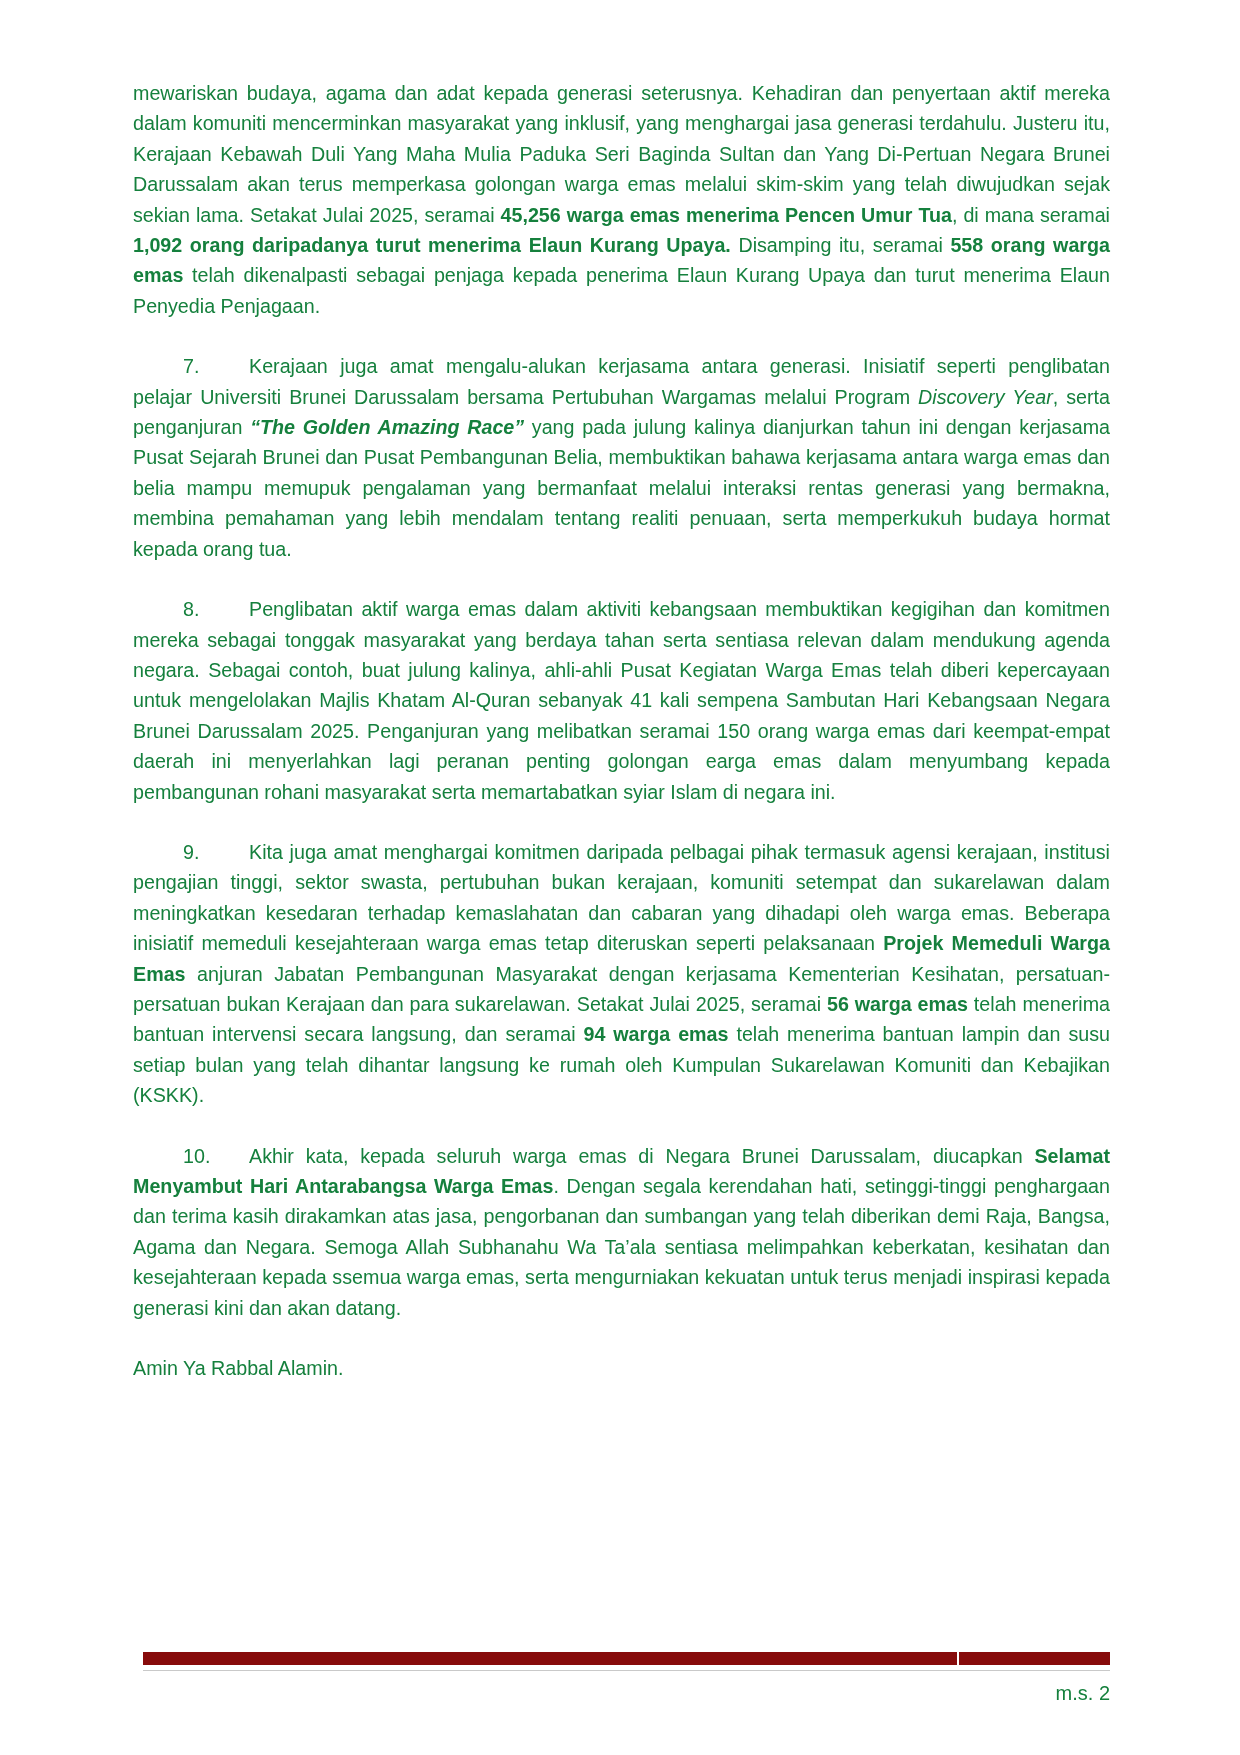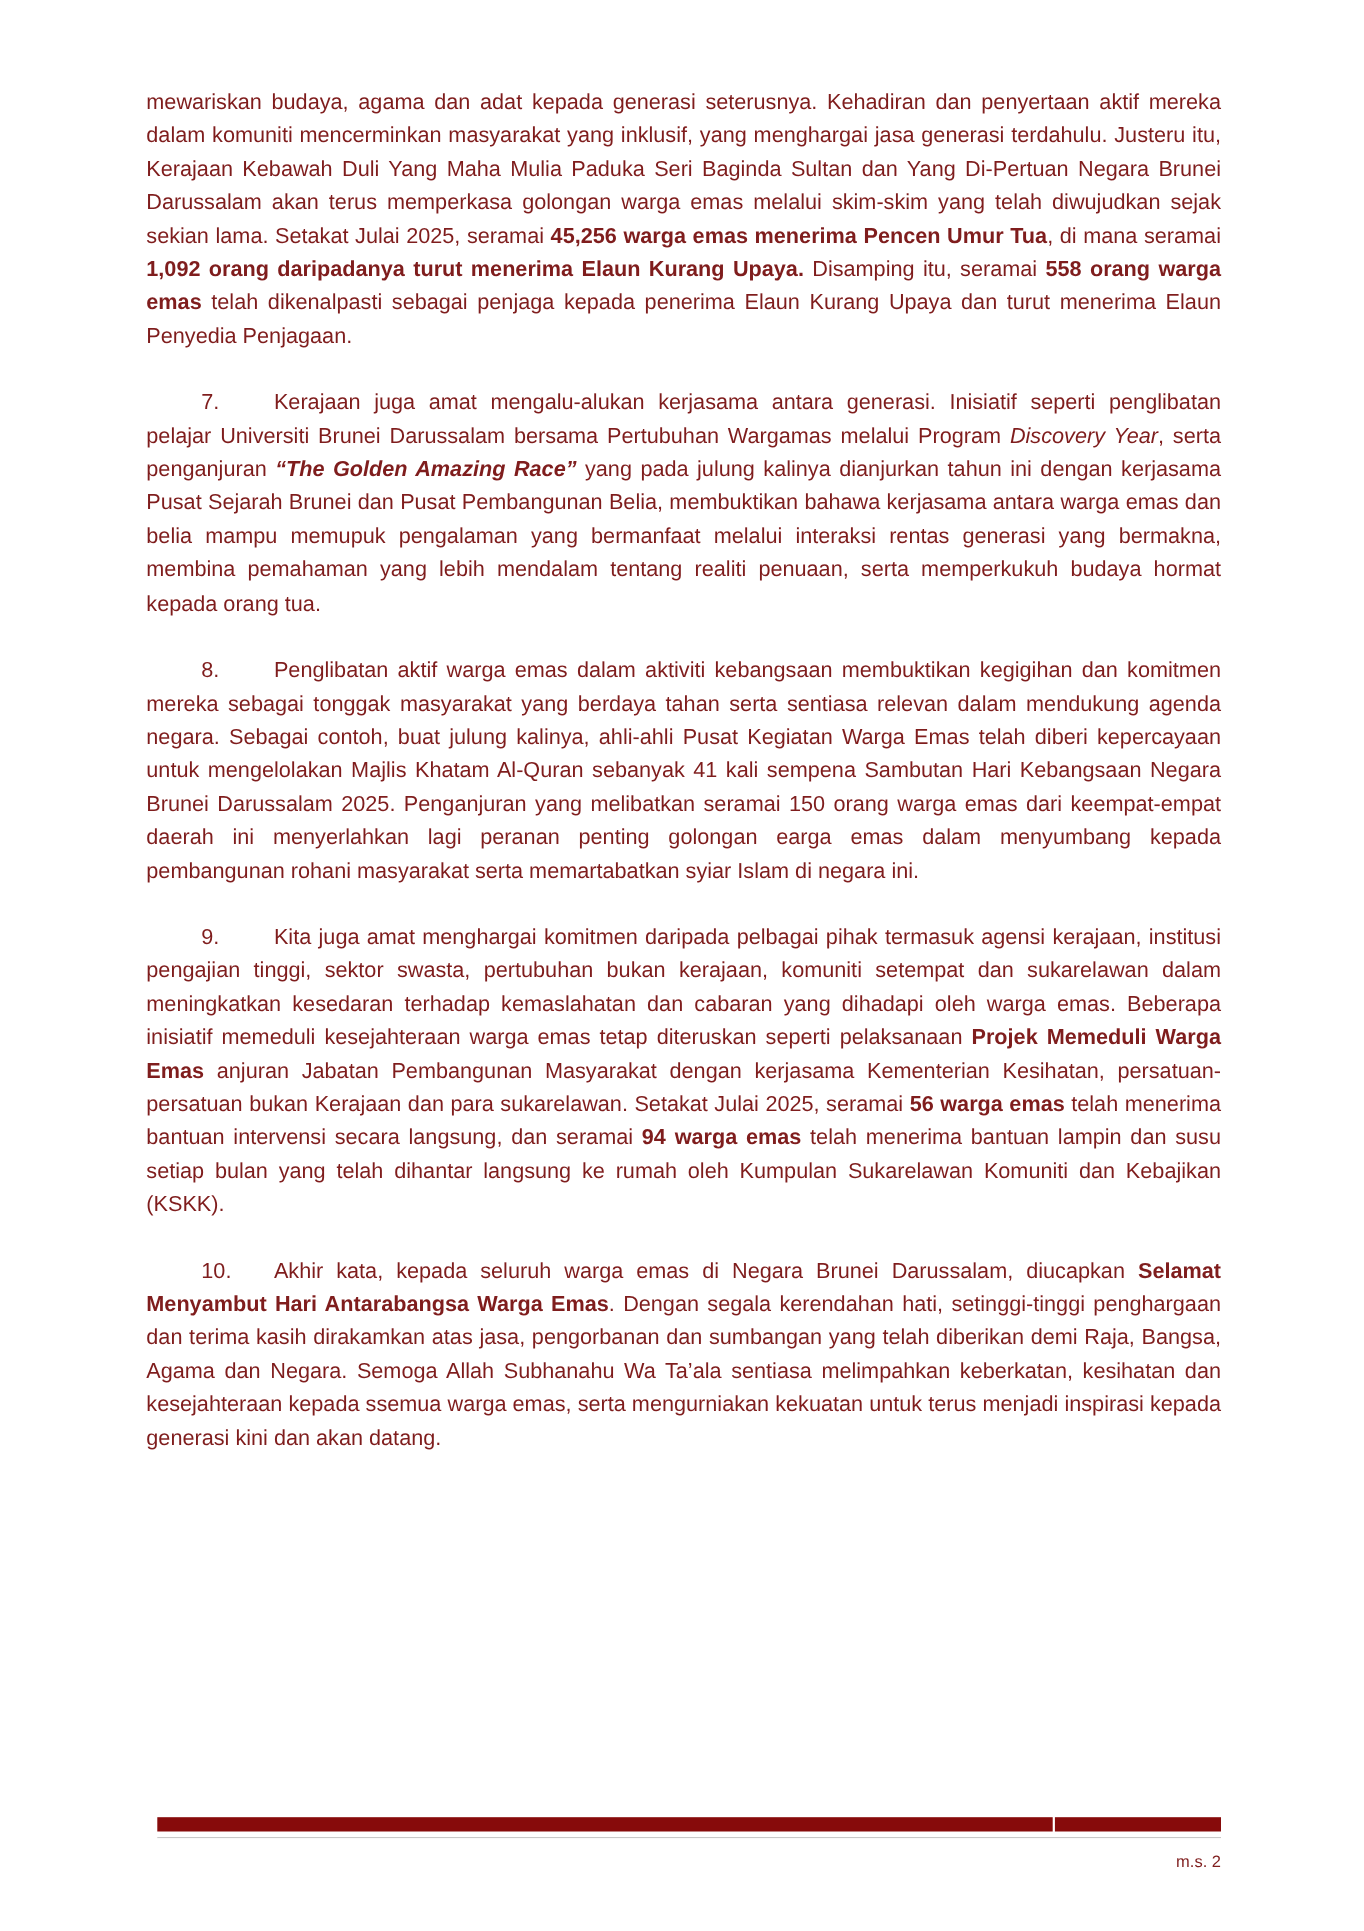--- a/index.html
+++ b/index.html
@@ -6,21 +6,21 @@
     margin: 0;
     padding: 0;
     background: #ffffff;
   }
   .page {
     position: relative;
     width: 1240px;
     height: 1755px;
     background: #ffffff;
     font-family: "Liberation Sans", sans-serif;
-    color: #7f1d1d;
+    color: #15803d;
     overflow: hidden;
   }
   .content {
     position: absolute;
     left: 133px;
     top: 78px;
     width: 977px;
     font-size: 19.7px;
     line-height: 30.4px;
   }
@@ -60,35 +60,36 @@
     top: 1670px;
     left: 143px;
     width: 967px;
     height: 1px;
     background: #c9c9c9;
   }
   .page-number {
     position: absolute;
     top: 1681px;
     right: 130px;
-    font-size: 15px;
+    font-size: 20px;
     line-height: 24px;
   }
 </style>
 </head>
 <body>
 
 <div class="page">
   <div class="content">
     <div>
         <p class="para"><span>mewariskan budaya, agama dan adat kepada generasi seterusnya.  Kehadiran dan penyertaan aktif mereka dalam komuniti mencerminkan masyarakat yang inklusif, yang menghargai jasa generasi terdahulu. Justeru itu, Kerajaan Kebawah Duli Yang Maha Mulia Paduka Seri Baginda Sultan dan Yang Di-Pertuan Negara Brunei Darussalam akan terus memperkasa golongan warga emas melalui skim-skim yang telah diwujudkan sejak sekian lama. Setakat Julai 2025, seramai </span><span class="b">45,256 warga emas menerima Pencen Umur Tua</span><span>, di mana seramai </span><span class="b">1,092 orang daripadanya turut menerima Elaun Kurang Upaya.</span><span> Disamping itu, seramai </span><span class="b">558 orang warga emas</span><span> telah dikenalpasti sebagai penjaga kepada penerima Elaun Kurang Upaya dan turut menerima Elaun Penyedia Penjagaan.</span></p>
         <p class="para numbered"><span class="para-number">7.</span><span>Kerajaan juga amat mengalu-alukan kerjasama antara generasi. Inisiatif seperti penglibatan pelajar Universiti Brunei Darussalam bersama Pertubuhan Wargamas melalui Program </span><span class="i">Discovery Year</span><span>, serta penganjuran </span><span class="b i">“The Golden Amazing Race”</span><span> yang pada julung kalinya dianjurkan tahun ini dengan kerjasama Pusat Sejarah Brunei dan Pusat Pembangunan Belia, membuktikan bahawa kerjasama antara warga emas dan belia mampu memupuk pengalaman yang bermanfaat melalui interaksi rentas generasi yang bermakna, membina pemahaman yang lebih mendalam tentang realiti penuaan, serta memperkukuh budaya hormat kepada orang tua.</span></p>
         <p class="para numbered"><span class="para-number">8.</span><span>Penglibatan aktif warga emas dalam aktiviti kebangsaan membuktikan kegigihan dan komitmen mereka sebagai tonggak masyarakat yang berdaya tahan serta sentiasa relevan dalam mendukung agenda negara. Sebagai contoh, buat julung kalinya, ahli-ahli Pusat Kegiatan Warga Emas telah diberi kepercayaan untuk mengelolakan Majlis Khatam Al-Quran sebanyak 41 kali sempena Sambutan Hari Kebangsaan Negara Brunei Darussalam 2025. Penganjuran yang melibatkan seramai 150 orang warga emas dari keempat-empat daerah ini menyerlahkan lagi peranan penting golongan earga emas dalam menyumbang kepada pembangunan rohani masyarakat serta memartabatkan syiar Islam di negara ini.</span></p>
         <p class="para numbered"><span class="para-number">9.</span><span>Kita juga amat menghargai komitmen daripada pelbagai pihak termasuk agensi kerajaan, institusi pengajian tinggi, sektor swasta, pertubuhan bukan kerajaan, komuniti setempat dan sukarelawan dalam meningkatkan kesedaran terhadap kemaslahatan dan cabaran yang dihadapi oleh warga emas. Beberapa inisiatif memeduli kesejahteraan warga emas tetap diteruskan seperti pelaksanaan </span><span class="b">Projek Memeduli Warga Emas</span><span> anjuran Jabatan Pembangunan Masyarakat dengan kerjasama Kementerian Kesihatan, persatuan-persatuan bukan Kerajaan dan para sukarelawan.  Setakat Julai 2025, seramai </span><span class="b">56 warga emas</span><span> telah menerima bantuan intervensi secara langsung, dan seramai </span><span class="b">94 warga emas</span><span> telah menerima bantuan lampin dan susu setiap bulan yang telah dihantar langsung ke rumah oleh Kumpulan Sukarelawan Komuniti dan Kebajikan (KSKK).</span></p>
         <p class="para numbered"><span class="para-number">10.</span><span>Akhir kata, kepada seluruh warga emas di Negara Brunei Darussalam, diucapkan </span><span class="b">Selamat Menyambut Hari Antarabangsa Warga Emas</span><span>. Dengan segala kerendahan hati, setinggi-tinggi penghargaan dan terima kasih dirakamkan atas jasa, pengorbanan dan sumbangan yang telah diberikan demi Raja, Bangsa, Agama dan Negara. Semoga Allah Subhanahu Wa Ta’ala sentiasa melimpahkan keberkatan, kesihatan dan kesejahteraan kepada ssemua warga emas, serta mengurniakan kekuatan untuk terus menjadi inspirasi kepada generasi kini dan akan datang.</span></p>
       </div>
+    <p class="closing">Amin Ya Rabbal Alamin.</p>
   </div>
 
   <div class="footer-bar seg1" style="background: rgb(135, 11, 11);"></div>
   <div class="footer-bar seg2" style="background: rgb(135, 11, 11);"></div>
   <div class="footer-thinline" style="background: rgb(201, 201, 201);"></div>
   <div class="page-number">m.s. 2</div>
 </div>
 
 </body></html>

